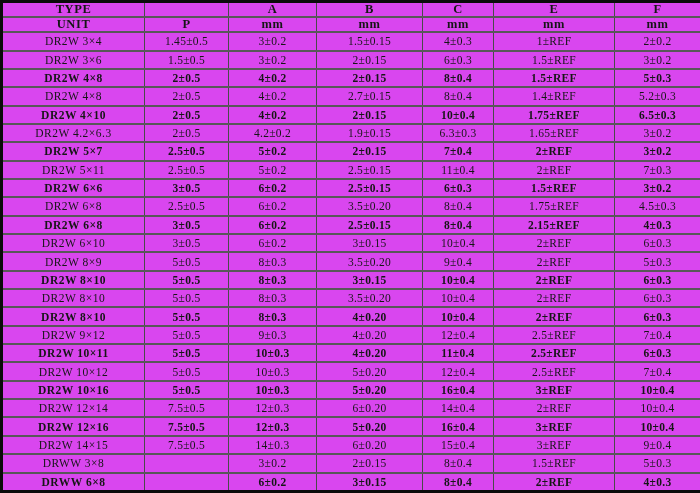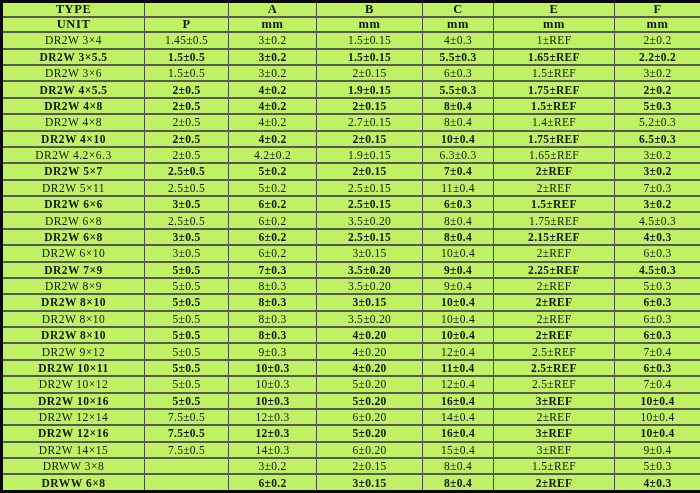--- a/index.html
+++ b/index.html
@@ -3,21 +3,21 @@
 <meta charset="utf-8">
 <style>
   html, body {
     margin: 0;
     padding: 0;
     background: #ffffff;
   }
   .page {
     width: 700px;
     height: 493px;
-    background: #bef264;
+    background: #d946ef;
     overflow: hidden;
   }
   table.spec {
     width: 700px;
     height: 493px;
     border-collapse: collapse;
     table-layout: fixed;
     font-family: "Liberation Serif", serif;
     color: #161616;
     border: 3px solid #0a0a0a;
@@ -86,46 +86,28 @@
     <tbody id="spec-table-body">
         <tr>
     <td class="c-type">DR2W 3×4</td>
     <td class="c-p">1.45±0.5</td>
     <td class="c-a">3±0.2</td>
     <td class="c-b">1.5±0.15</td>
     <td class="c-c">4±0.3</td>
     <td class="c-e">1±REF</td>
     <td class="c-f">2±0.2</td>
   </tr>
-        <tr class="bold-row">
-    <td class="c-type">DR2W 3×5.5</td>
-    <td class="c-p">1.5±0.5</td>
-    <td class="c-a">3±0.2</td>
-    <td class="c-b">1.5±0.15</td>
-    <td class="c-c">5.5±0.3</td>
-    <td class="c-e">1.65±REF</td>
-    <td class="c-f">2.2±0.2</td>
-  </tr>
         <tr>
     <td class="c-type">DR2W 3×6</td>
     <td class="c-p">1.5±0.5</td>
     <td class="c-a">3±0.2</td>
     <td class="c-b">2±0.15</td>
     <td class="c-c">6±0.3</td>
     <td class="c-e">1.5±REF</td>
     <td class="c-f">3±0.2</td>
-  </tr>
-        <tr class="bold-row">
-    <td class="c-type">DR2W 4×5.5</td>
-    <td class="c-p">2±0.5</td>
-    <td class="c-a">4±0.2</td>
-    <td class="c-b">1.9±0.15</td>
-    <td class="c-c">5.5±0.3</td>
-    <td class="c-e">1.75±REF</td>
-    <td class="c-f">2±0.2</td>
   </tr>
         <tr class="bold-row">
     <td class="c-type">DR2W 4×8</td>
     <td class="c-p">2±0.5</td>
     <td class="c-a">4±0.2</td>
     <td class="c-b">2±0.15</td>
     <td class="c-c">8±0.4</td>
     <td class="c-e">1.5±REF</td>
     <td class="c-f">5±0.3</td>
   </tr>
@@ -203,29 +185,20 @@
   </tr>
         <tr>
     <td class="c-type">DR2W 6×10</td>
     <td class="c-p">3±0.5</td>
     <td class="c-a">6±0.2</td>
     <td class="c-b">3±0.15</td>
     <td class="c-c">10±0.4</td>
     <td class="c-e">2±REF</td>
     <td class="c-f">6±0.3</td>
   </tr>
-        <tr class="bold-row">
-    <td class="c-type">DR2W 7×9</td>
-    <td class="c-p">5±0.5</td>
-    <td class="c-a">7±0.3</td>
-    <td class="c-b">3.5±0.20</td>
-    <td class="c-c">9±0.4</td>
-    <td class="c-e">2.25±REF</td>
-    <td class="c-f">4.5±0.3</td>
-  </tr>
         <tr>
     <td class="c-type">DR2W 8×9</td>
     <td class="c-p">5±0.5</td>
     <td class="c-a">8±0.3</td>
     <td class="c-b">3.5±0.20</td>
     <td class="c-c">9±0.4</td>
     <td class="c-e">2±REF</td>
     <td class="c-f">5±0.3</td>
   </tr>
         <tr class="bold-row">

